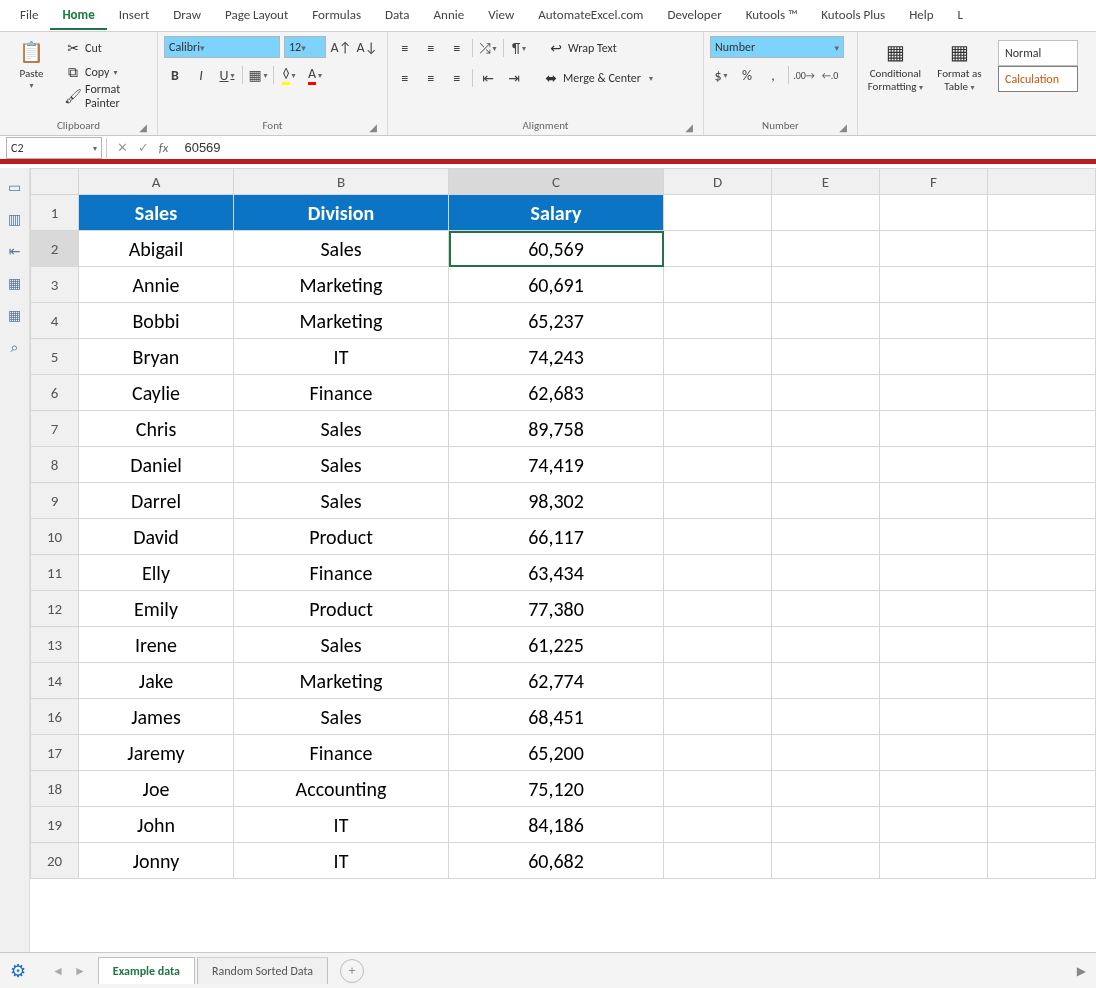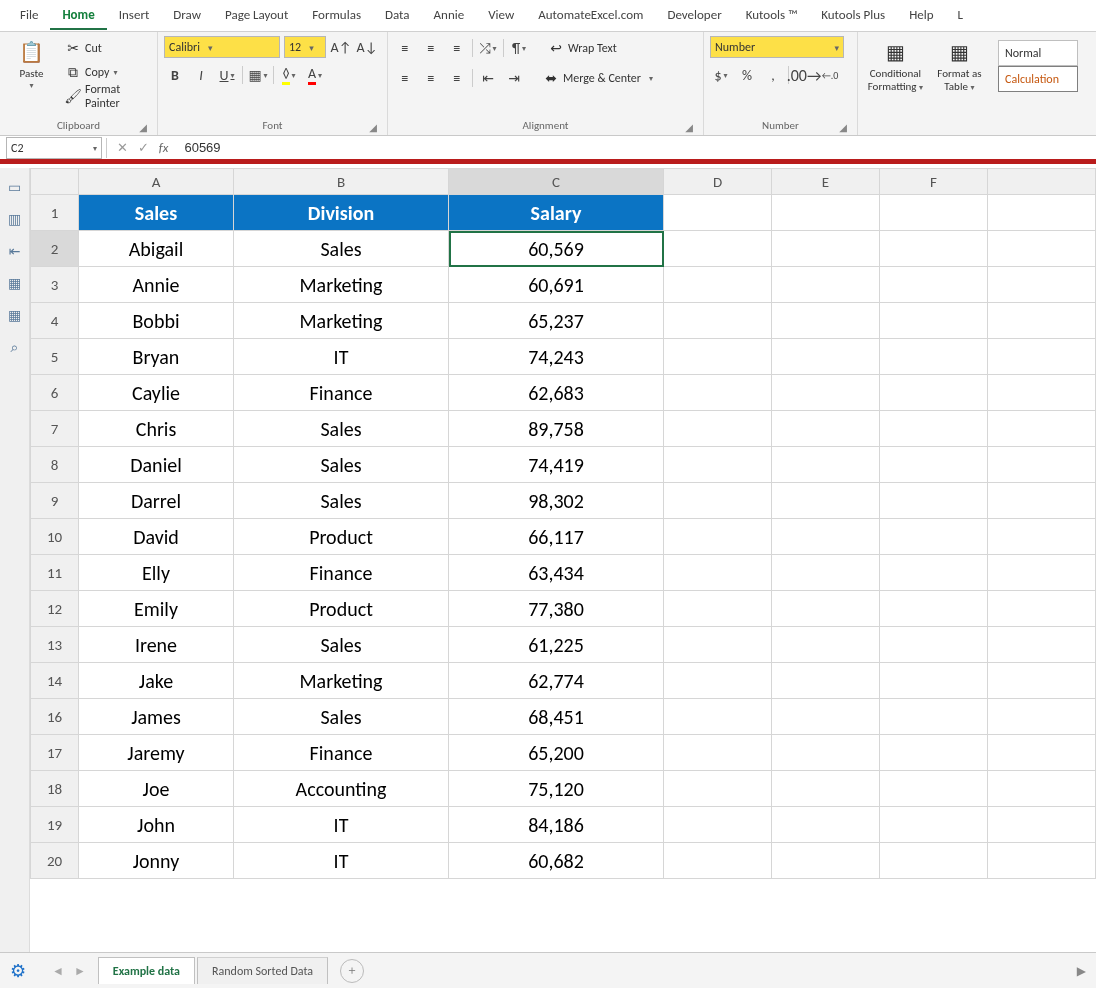--- a/index.html
+++ b/index.html
@@ -100,27 +100,27 @@
     padding: 0 2px;
     font-size: 12px;
     color: #333;
     cursor: pointer;
   }
   .smallrow .icon { width:16px;height:16px;display:flex;align-items:center;justify-content:center;font-size:14px;}
   .col { display:flex; flex-direction: column; }
   .row { display:flex; align-items:center; gap:4px; }
   .combo {
     height: 22px;
-    background: #fde047;
+    background: #7dd3fc;
     border: 1px solid #b6b6b6;
     display: flex;
     align-items: center;
     padding: 0 4px;
     font-size: 12px;
-    gap: 8px;
+    gap: 0;
   }
   .combo .dd { font-size: 9px; color:#666; }
   .iconbtn {
     width: 22px; height:22px;
     display:flex;align-items:center;justify-content:center;
     font-size: 14px; color:#444; cursor:pointer;
   }
 
   .styles-group { flex-direction: column; gap:2px; padding:4px 6px;}
   .style-cell {
@@ -386,21 +386,21 @@
       <div class="combo" style="width:134px">
         <span>Number</span>
         <span class="dd" style="margin-left:auto">▾</span>
       </div>
       <div class="row">
         <div class="iconbtn tri">$</div>
         <div class="iconbtn">%</div>
         <div class="iconbtn">,</div>
         <div style="width:1px;height:18px;background:#ccc"></div>
         <div class="iconbtn">
-            <span style="font-size:16px">.00→</span>
+            <span style="font-size:10px">.00→</span>
           </div>
         <div class="iconbtn">
             <span style="font-size:10px">←.0</span>
           </div>
       </div>
     </div>
     <div class="group-label">
       <span>Number</span>
       <span class="dialog-launch">◢</span>
     </div>

